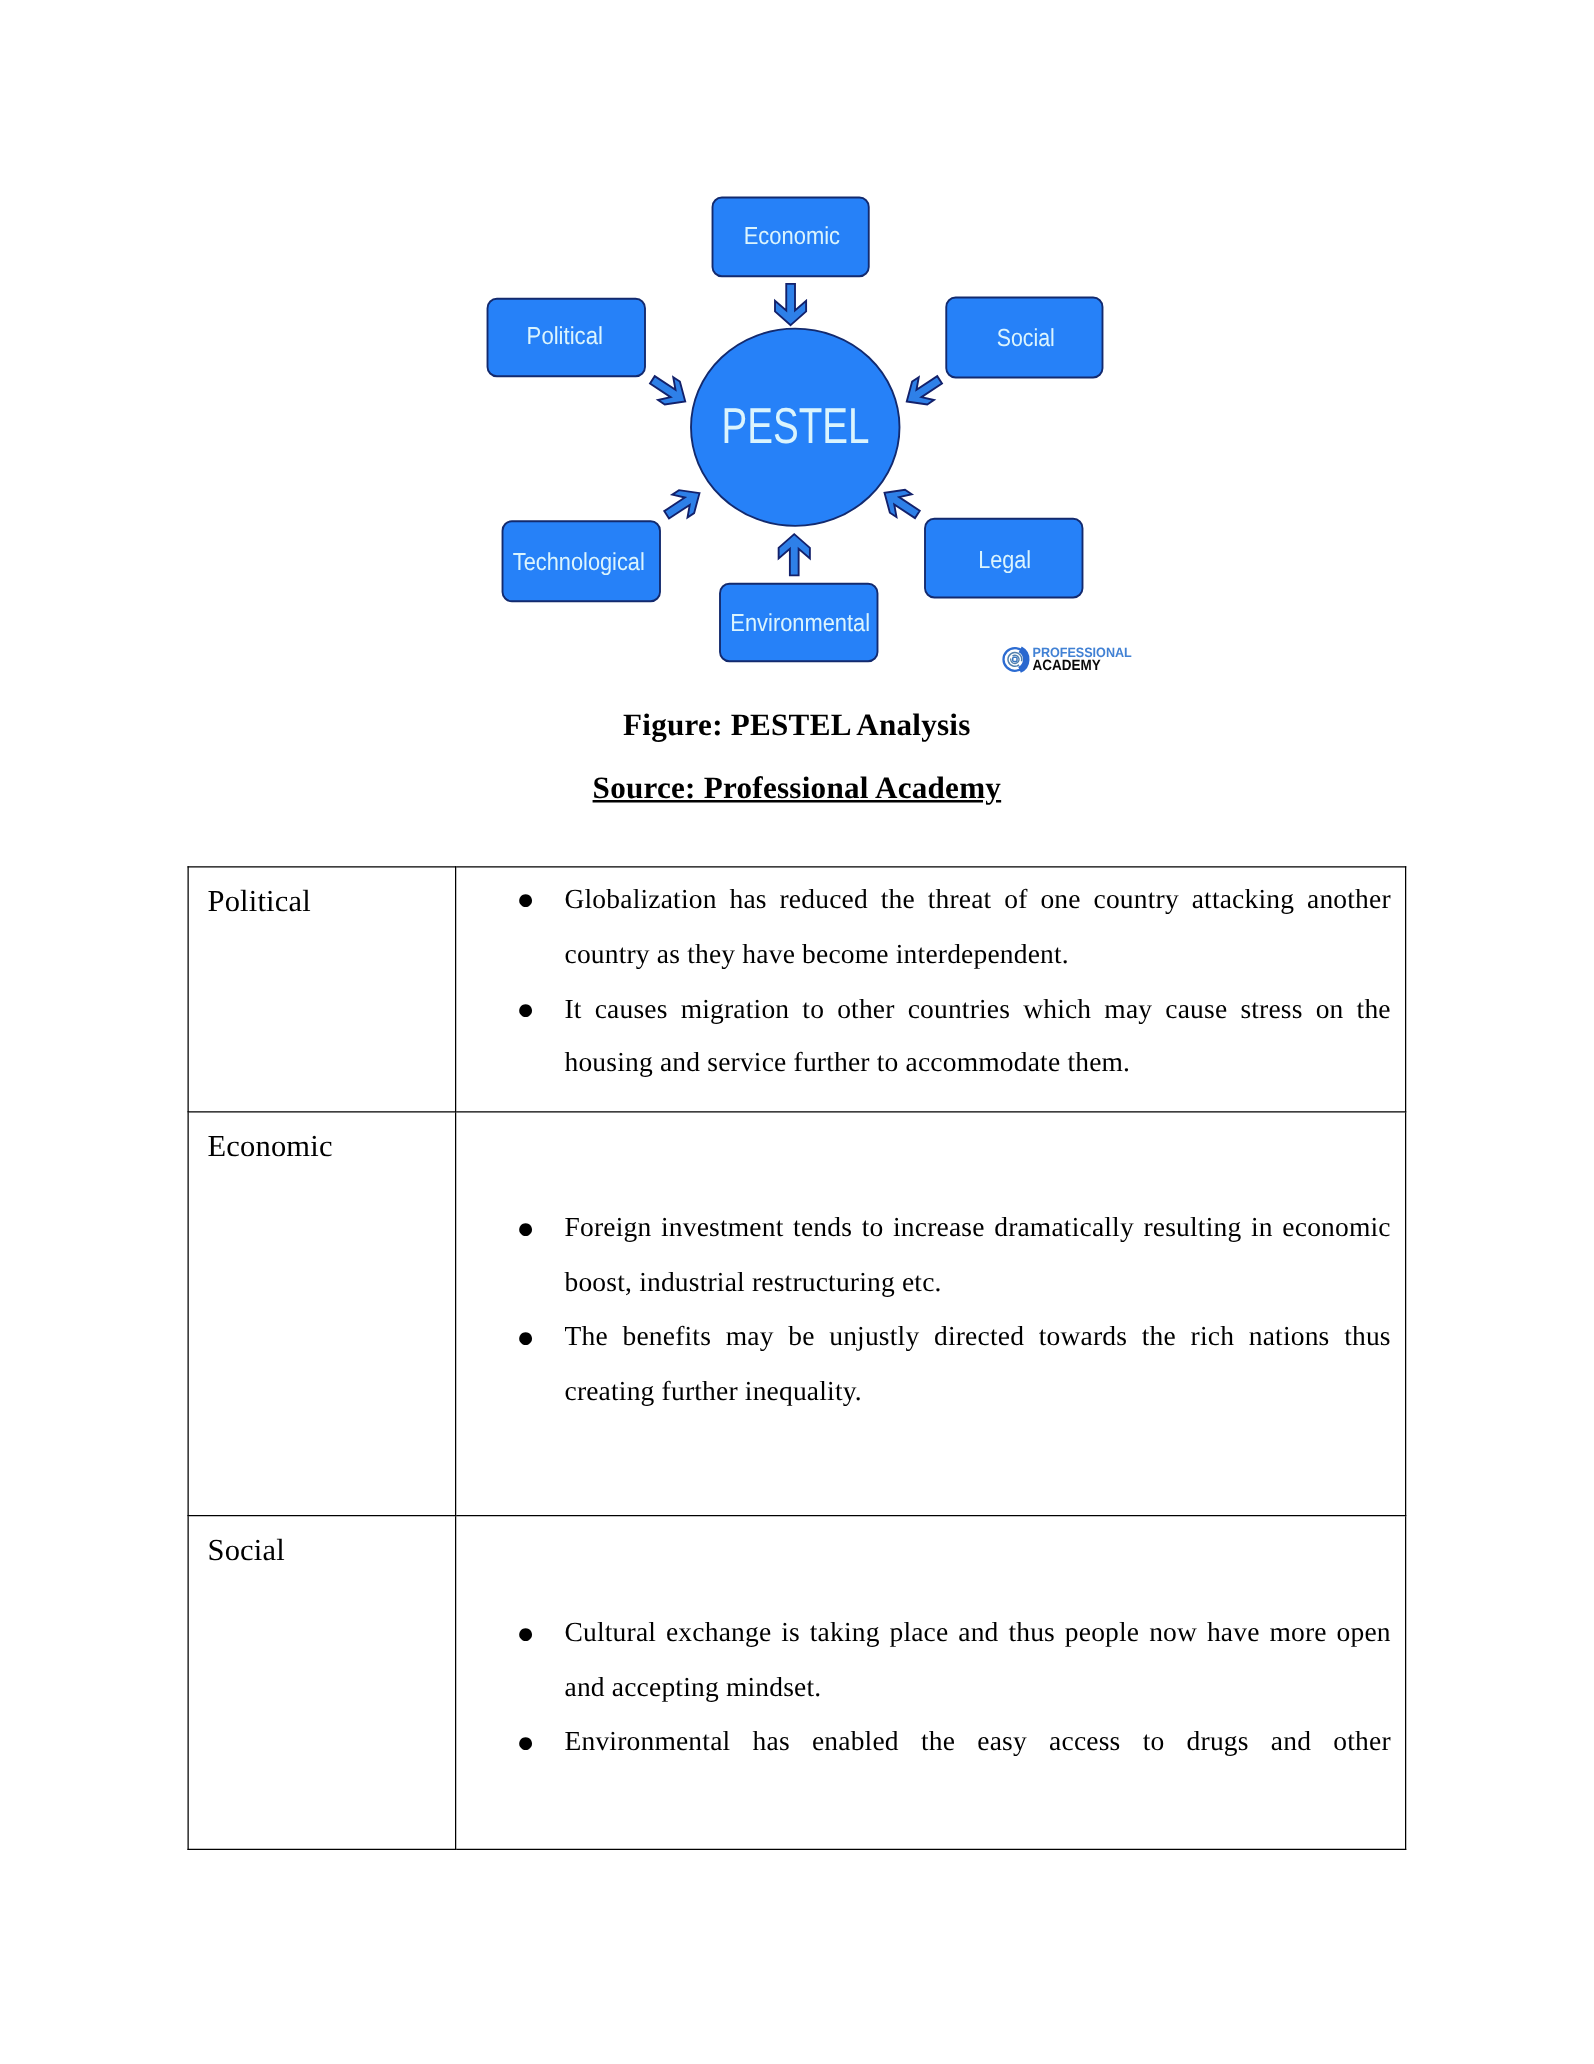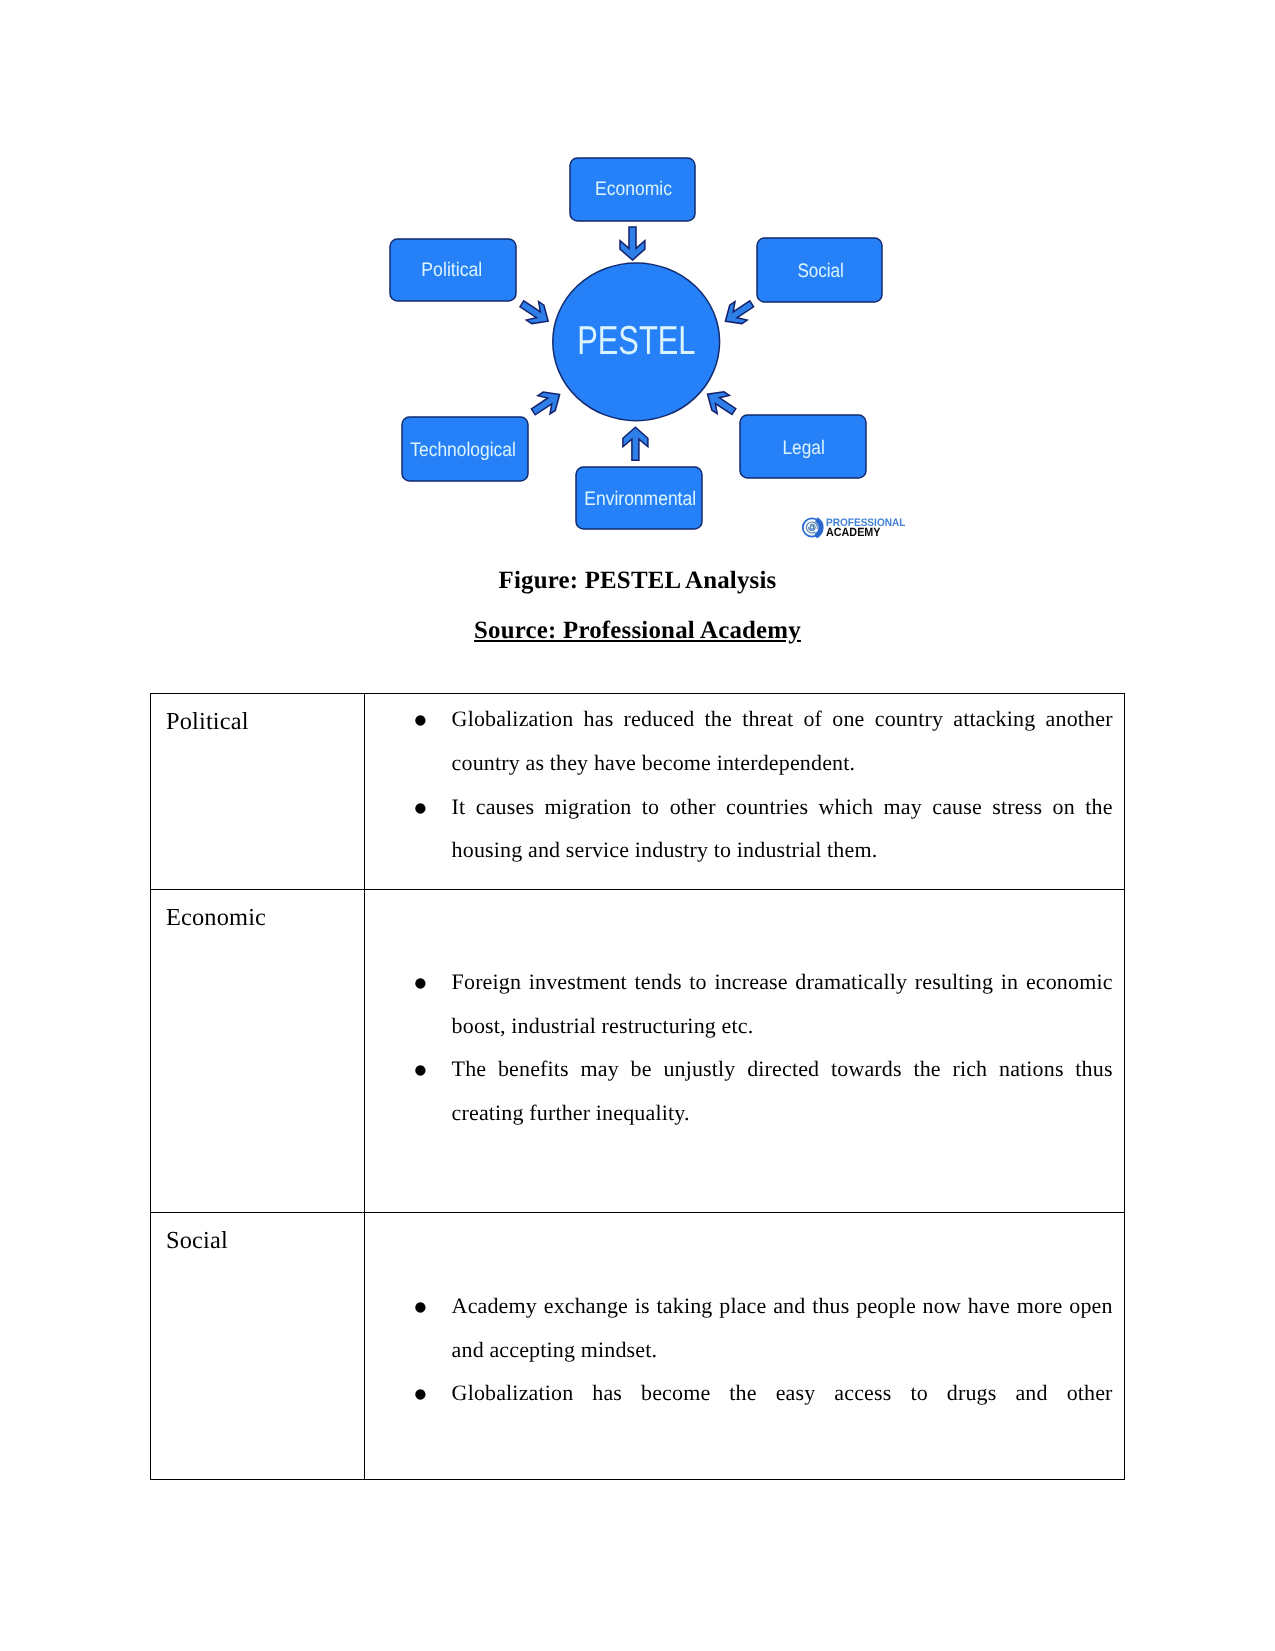--- a/index.html
+++ b/index.html
@@ -80,37 +80,37 @@
   </svg>
   <div class="caption" id="cap-figure">Figure: PESTEL Analysis</div>
   <div class="caption" id="cap-source">Source: Professional Academy</div>
   <table id="tbl">
     <tbody>
       <tr style="height:196px">
         <td class="cat">Political</td>
         <td class="body">
           <ul class="bl r0">
             <li>Globalization has reduced the threat of one country attacking another country as they have become interdependent.</li>
-            <li>It causes migration to other countries which may cause stress on the housing and service industry to industrial them.</li>
+            <li>It causes migration to other countries which may cause stress on the housing and service further to accommodate them.</li>
           </ul>
         </td>
       </tr>
       <tr style="height:323px">
         <td class="cat">Economic</td>
         <td class="body">
           <ul class="bl r1">
             <li>Foreign investment tends to increase dramatically resulting in economic boost, industrial restructuring etc.</li>
             <li>The benefits may be unjustly directed towards the rich nations thus creating further inequality.</li>
           </ul>
         </td>
       </tr>
       <tr style="height:267px">
         <td class="cat">Social</td>
         <td class="body">
           <ul class="bl r2">
-            <li>Academy exchange is taking place and thus people now have more open and accepting mindset.</li>
-            <li class="lastline">Globalization has become the easy access to drugs and other</li>
+            <li>Cultural exchange is taking place and thus people now have more open and accepting mindset.</li>
+            <li class="lastline">Environmental has enabled the easy access to drugs and other</li>
           </ul>
         </td>
       </tr>
     </tbody>
   </table>
 </div>
 
 </body></html>

